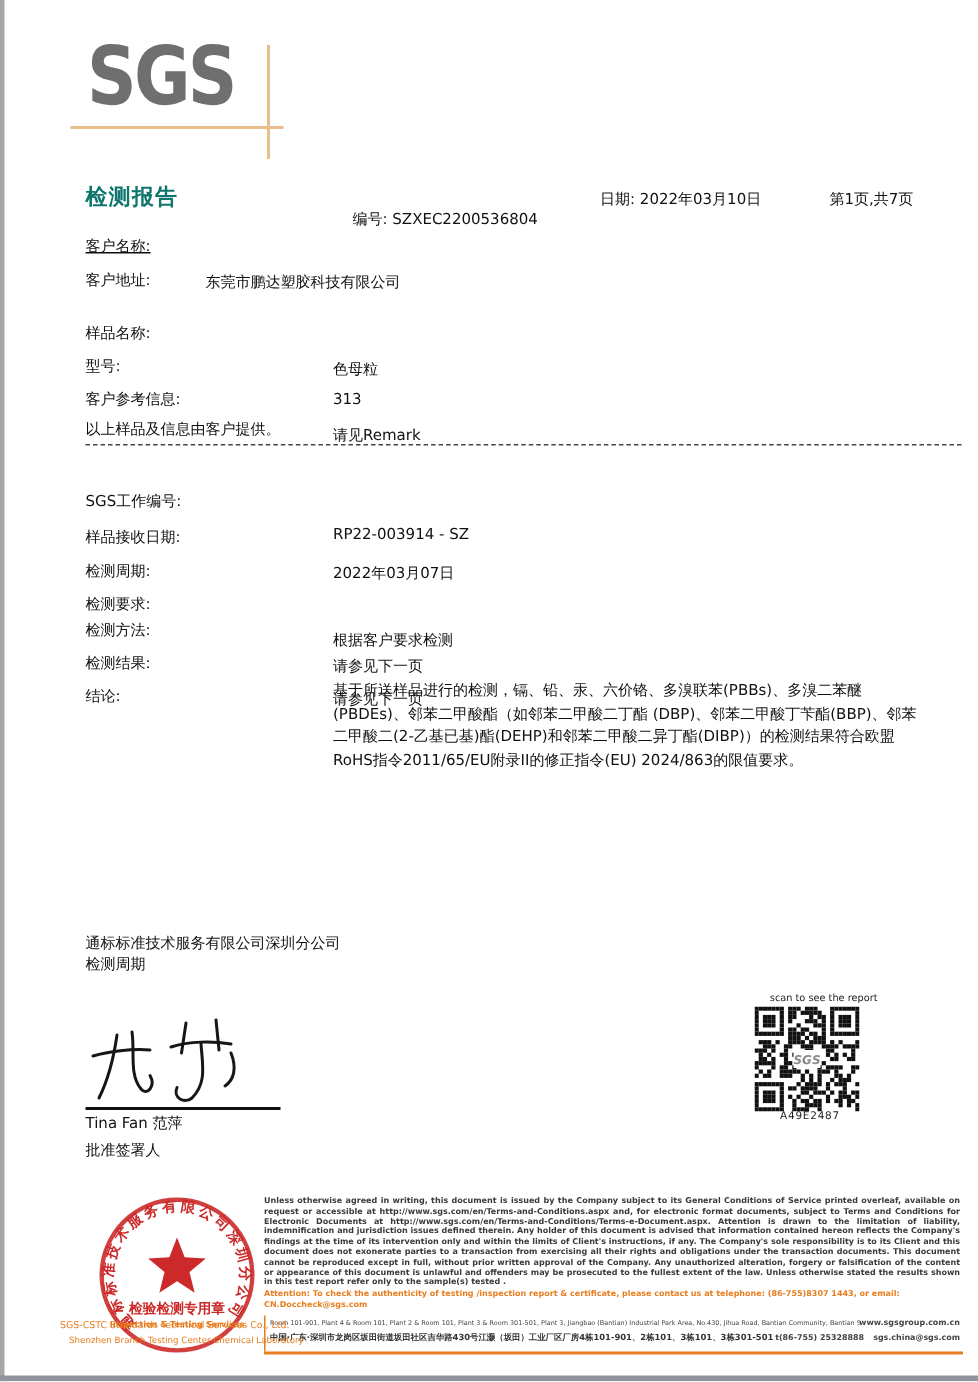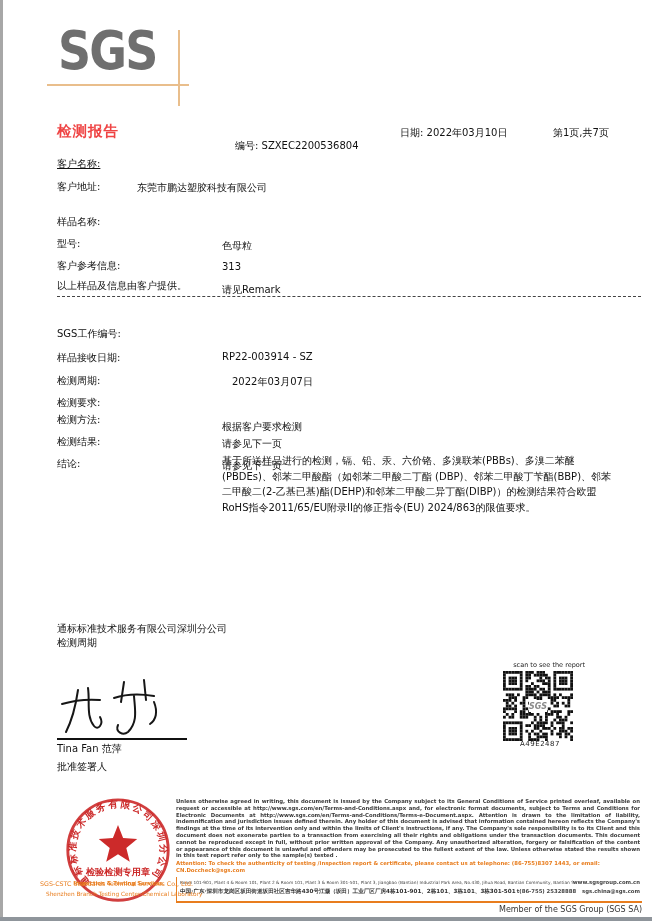--- a/index.html
+++ b/index.html
@@ -7,21 +7,21 @@
         font-family:"DejaVu Sans","Liberation Sans",sans-serif;color:#222;}
   .abs{position:absolute;}
   .edge-left{left:0;top:0;width:3px;height:921px;background:#a7a7a7;}
   .edge-bottom{left:0;top:917px;width:652px;height:4px;background:#8f959b;}
 
   .logo-text{left:58px;top:24px;font-size:50px;font-weight:700;color:#6f6f6f;
              letter-spacing:-2px;transform:scale(.92,1.08);transform-origin:left top;line-height:1;}
   .logo-hline{left:47px;top:84px;width:142px;height:2px;background:#e9be8c;}
   .logo-vline{left:178px;top:30px;width:2px;height:76px;background:#e9be8c;}
 
-  .title{left:57px;top:122px;font-size:14.5px;font-weight:700;color:#ef4444;letter-spacing:1px;}
+  .title{left:57px;top:122px;font-size:14.5px;font-weight:700;color:#0f766e;letter-spacing:1px;}
   .meta{top:126px;font-size:10px;color:#111;}
 
   .lbl{font-size:10px;color:#111;}
   .val{font-size:10px;color:#111;margin-top:24px;}
   .dashed{left:57px;top:296px;width:584px;border-top:1px dashed #444;height:0;}
 
   .conclusion{left:222px;top:453px;width:392px;font-size:10px;line-height:15.6px;color:#111;}
 
   .sig-company{left:57px;top:622px;font-size:10px;color:#111;}
   .sig-auth{left:57px;top:636px;font-size:10px;color:#111;}
@@ -83,21 +83,21 @@
   <div class="abs val" style="left:222px;top:237px;">313</div>
   <div class="abs lbl" style="left:57px;top:259px;">客户参考信息:</div>
   <div class="abs val" style="left:222px;top:259px;">请见Remark</div>
   <div class="abs lbl" style="left:57px;top:279px;">以上样品及信息由客户提供。</div>
 
   <div class="abs dashed"></div>
 
   <div class="abs lbl" style="left:57px;top:327px;">SGS工作编号:</div>
   <div class="abs val" style="left:222px;top:327px;">RP22-003914 - SZ</div>
   <div class="abs lbl" style="left:57px;top:351px;">样品接收日期:</div>
-  <div class="abs val" style="left:232px;top:351px;">2022年03月07日</div>
+  <div class="abs val" style="left:222px;top:351px;">2022年03月07日</div>
   <div class="abs lbl" style="left:57px;top:374px;">检测周期:</div>
   <div class="abs lbl" style="left:57px;top:396px;">检测要求:</div>
   <div class="abs val" style="left:222px;top:396px;">根据客户要求检测</div>
   <div class="abs lbl" style="left:57px;top:413px;">检测方法:</div>
   <div class="abs val" style="left:222px;top:413px;">请参见下一页</div>
   <div class="abs lbl" style="left:57px;top:435px;">检测结果:</div>
   <div class="abs val" style="left:222px;top:435px;">请参见下一页</div>
   <div class="abs lbl" style="left:57px;top:457px;">结论:</div>
   <div class="abs conclusion">基于所送样品进行的检测，镉、铅、汞、六价铬、多溴联苯(PBBs)、多溴二苯醚(PBDEs)、邻苯二甲酸酯（如邻苯二甲酸二丁酯 (DBP)、邻苯二甲酸丁苄酯(BBP)、邻苯二甲酸二(2-乙基已基)酯(DEHP)和邻苯二甲酸二异丁酯(DIBP)）的检测结果符合欧盟RoHS指令2011/65/EU附录II的修正指令(EU) 2024/863的限值要求。</div>
 
@@ -473,15 +473,14 @@
   <div class="abs addr addr-en">
     <span class="grow">Room 101-901, Plant 4 &amp; Room 101, Plant 2 &amp; Room 101, Plant 3 &amp; Room 301-501, Plant 3, Jiangbao (Bantian) Industrial Park Area, No.430, Jihua Road, Bantian Community, Bantian Street, Longgang District, Shenzhen, Guangdong, China 518129</span>
     <span class="side">www.sgsgroup.com.cn</span>
   </div>
   <div class="abs addr addr-cn">
     <span class="grow">中国·广东·深圳市龙岗区坂田街道坂田社区吉华路430号江灏（坂田）工业厂区厂房4栋101-901、2栋101、3栋101、3栋301-501 邮编:518129</span>
     <span class="side">t(86-755) 25328888</span>
     <span class="side" style="padding-left:6px;">sgs.china@sgs.com</span>
   </div>
   <div class="abs footer-rule"></div>
-  <div class="abs member">Member of the SGS Group (SGS SA)</div>
 
 </div>
 
 </body></html>

